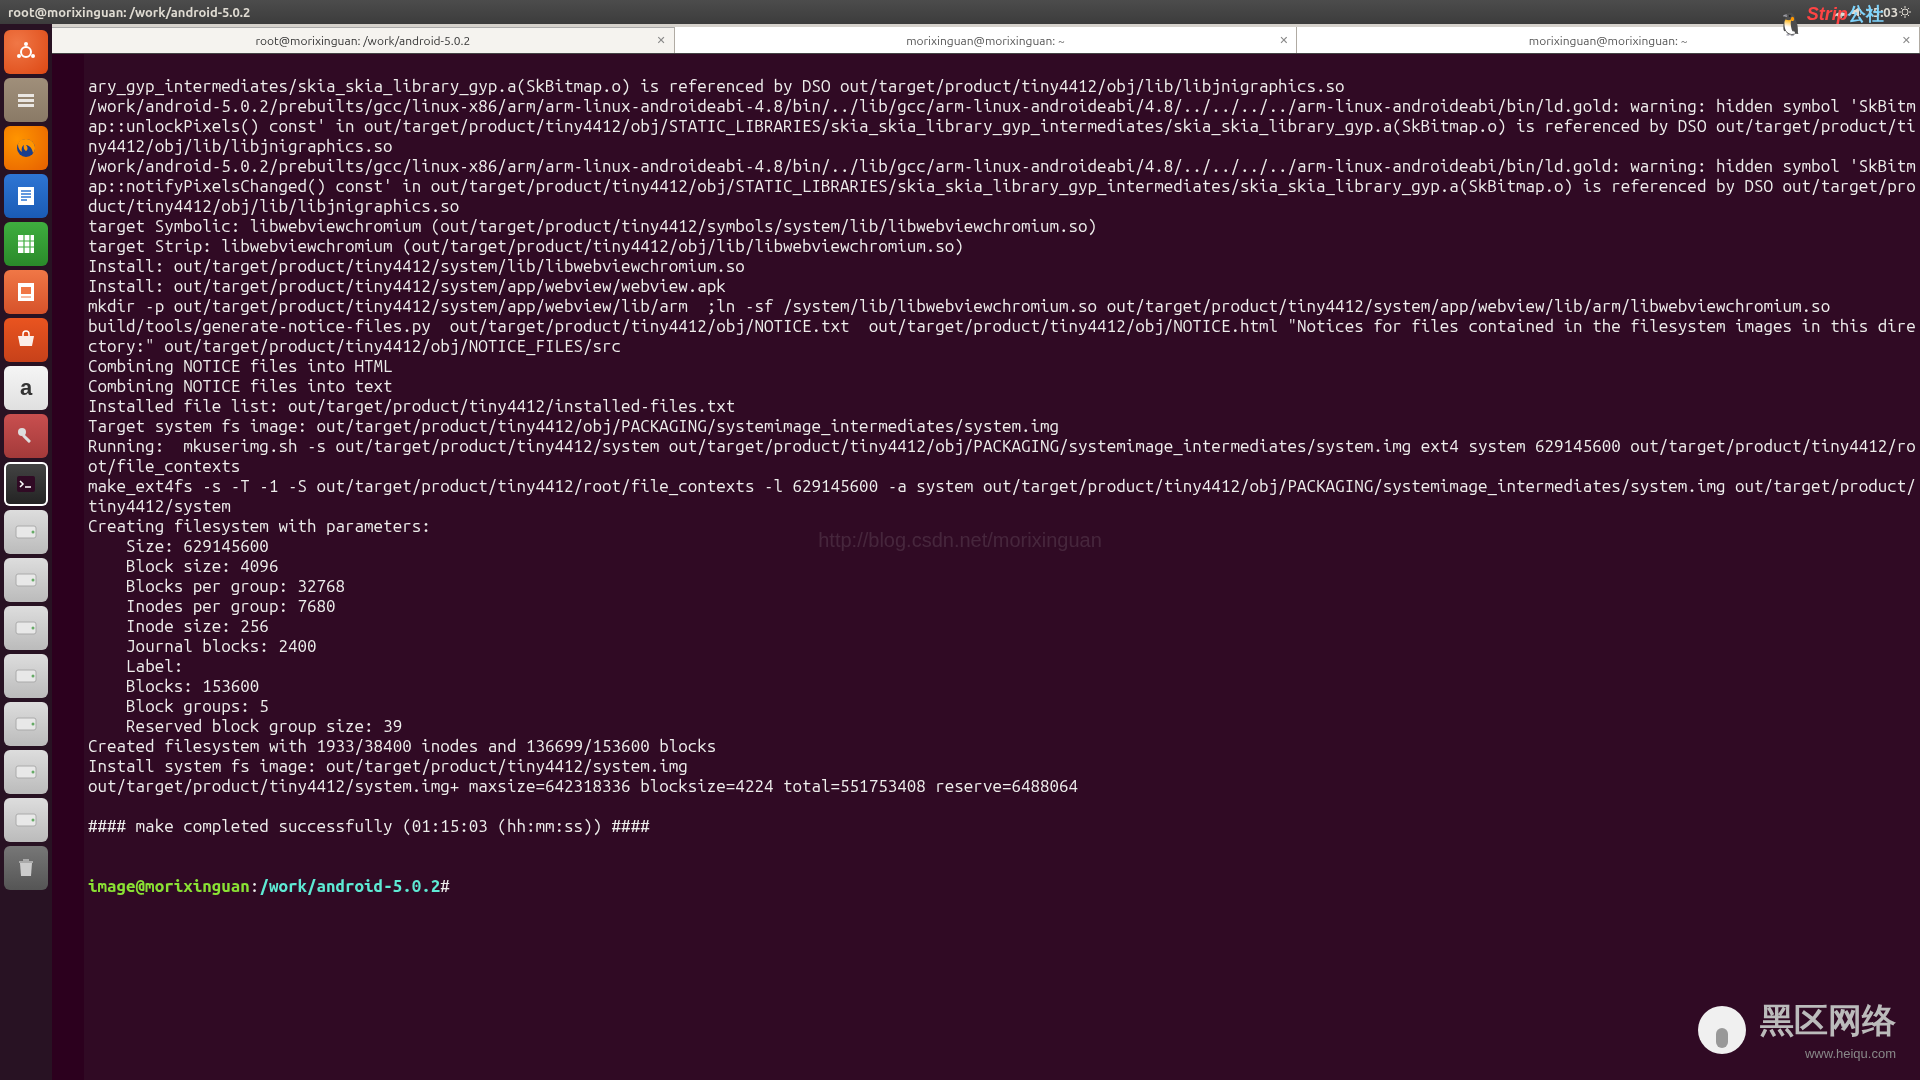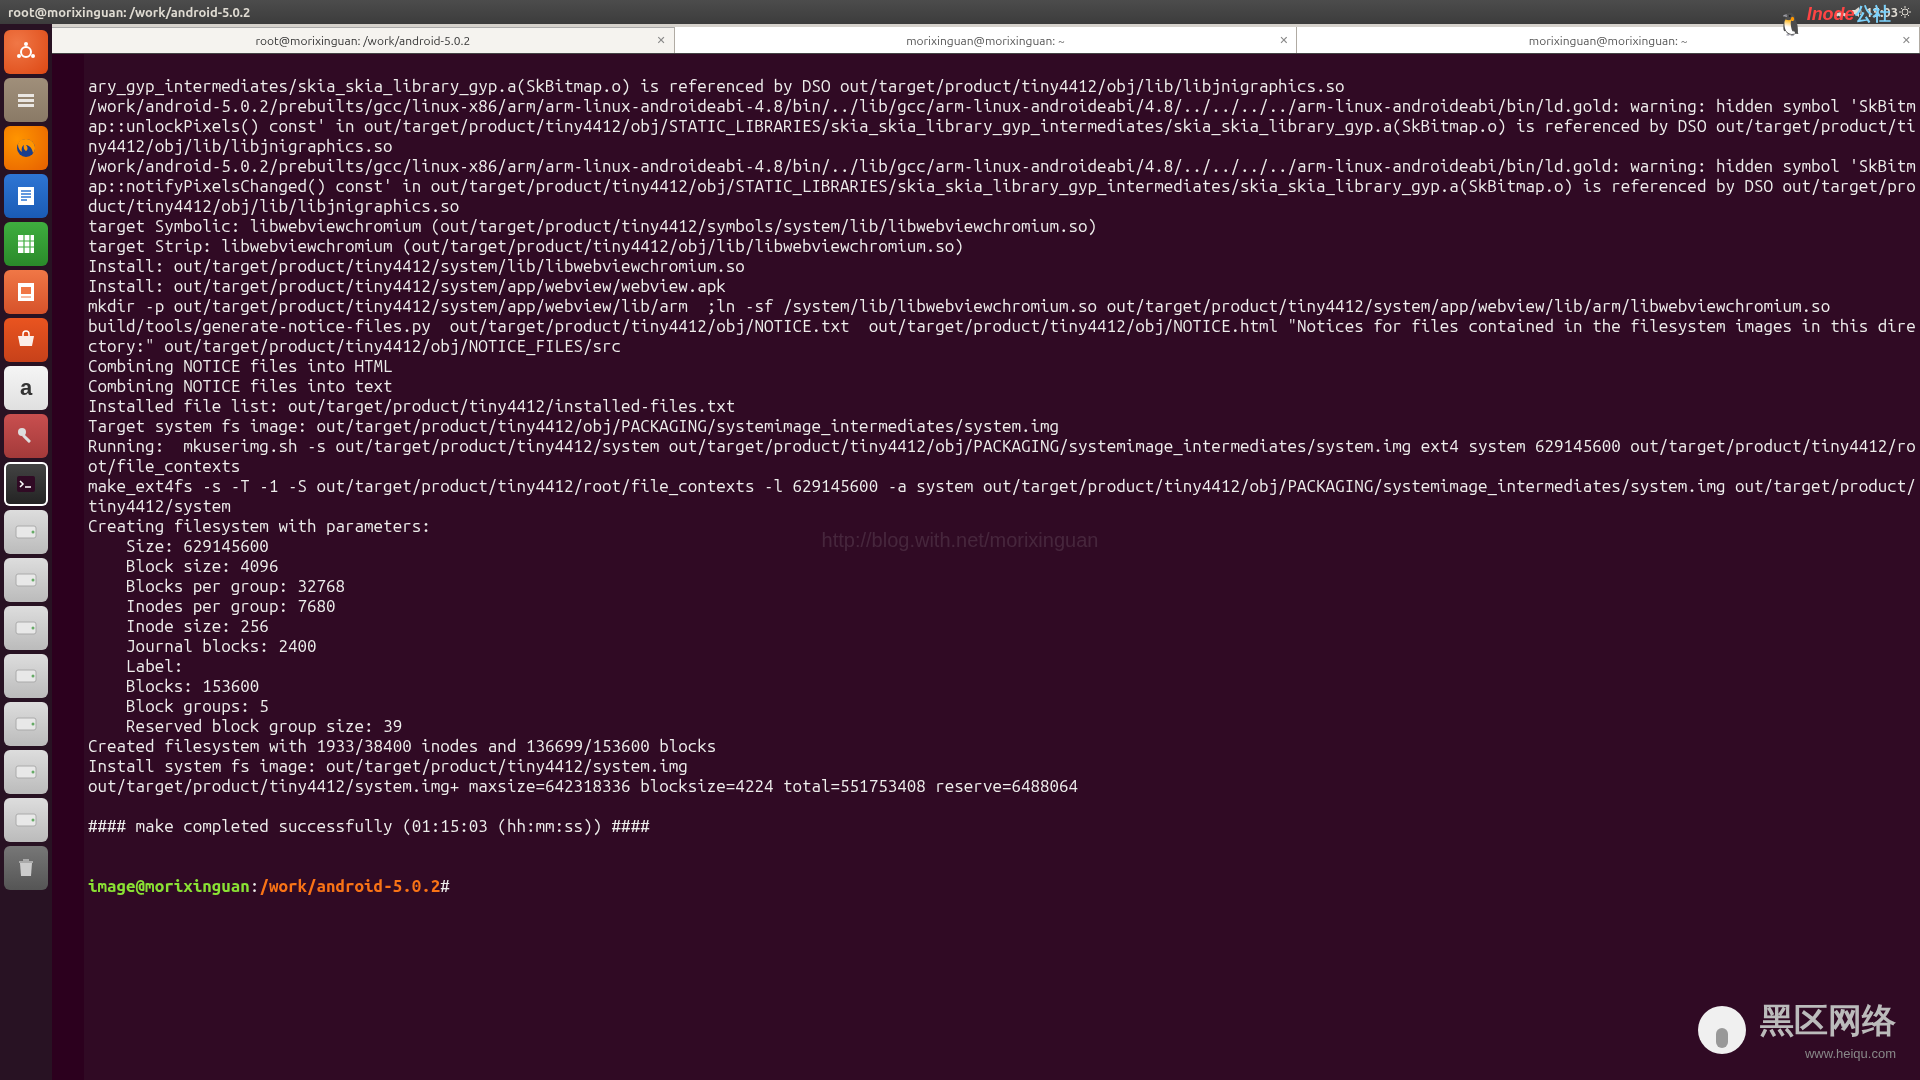--- a/index.html
+++ b/index.html
@@ -105,21 +105,21 @@
   color: #eeeeec;
   font-size: 17px;
   line-height: 20px;
   padding: 2px 4px;
   white-space: pre-wrap;
   word-break: break-all;
   font-family: "Ubuntu Mono", "DejaVu Sans Mono", monospace;
   margin-left: 32px;
 }
 .prompt-user { color: #8ae234; font-weight: bold; }
-.prompt-path { color: #f97316; font-weight: bold; }
+.prompt-path { color: #5eead4; font-weight: bold; }
 .prompt-symbol { color: #eeeeec; }
 .watermark1 {
   position: absolute;
   right: 20px; top: 2px;
   font-family: sans-serif;
   color: #ff4444;
   font-size: 18px;
   font-weight: bold;
   display: flex;
   align-items: center;
@@ -349,26 +349,26 @@
 
 #### make completed successfully (01:15:03 (hh:mm:ss)) ####
 
 </span>
 <span class="prompt-user">image@morixinguan</span><span class="prompt-symbol">:</span><span class="prompt-path">/work/android-5.0.2</span><span class="prompt-symbol">#</span>
 </div>
 
 <div class="watermark1">
   <span class="penguin">🐧</span>
   <span>
-    <span style="font-style:italic;">Inode</span><span style="color:#7dd3fc">公社</span><br>
+    <span style="font-style:italic;">Strip</span><span style="color:#7dd3fc">公社</span><br>
     <span style="font-size:10px;color:#fff;font-weight:normal">www.Combining.com</span>
   </span>
 </div>
 
 <div class="watermark2">
   <span class="mushroom"></span>
   <span style="display:inline-block;vertical-align:middle;">
     <span style="font-size:34px;font-weight:bold;color:#bbb;">黑区网络</span><br>
     <span style="font-size:13px;color:#888;margin-left:7px;">www.heiqu.com</span>
   </span>
 </div>
 
-<div class="watermark-center">http://blog.with.net/morixinguan</div>
+<div class="watermark-center">http://blog.csdn.net/morixinguan</div>
 
 </body></html>

